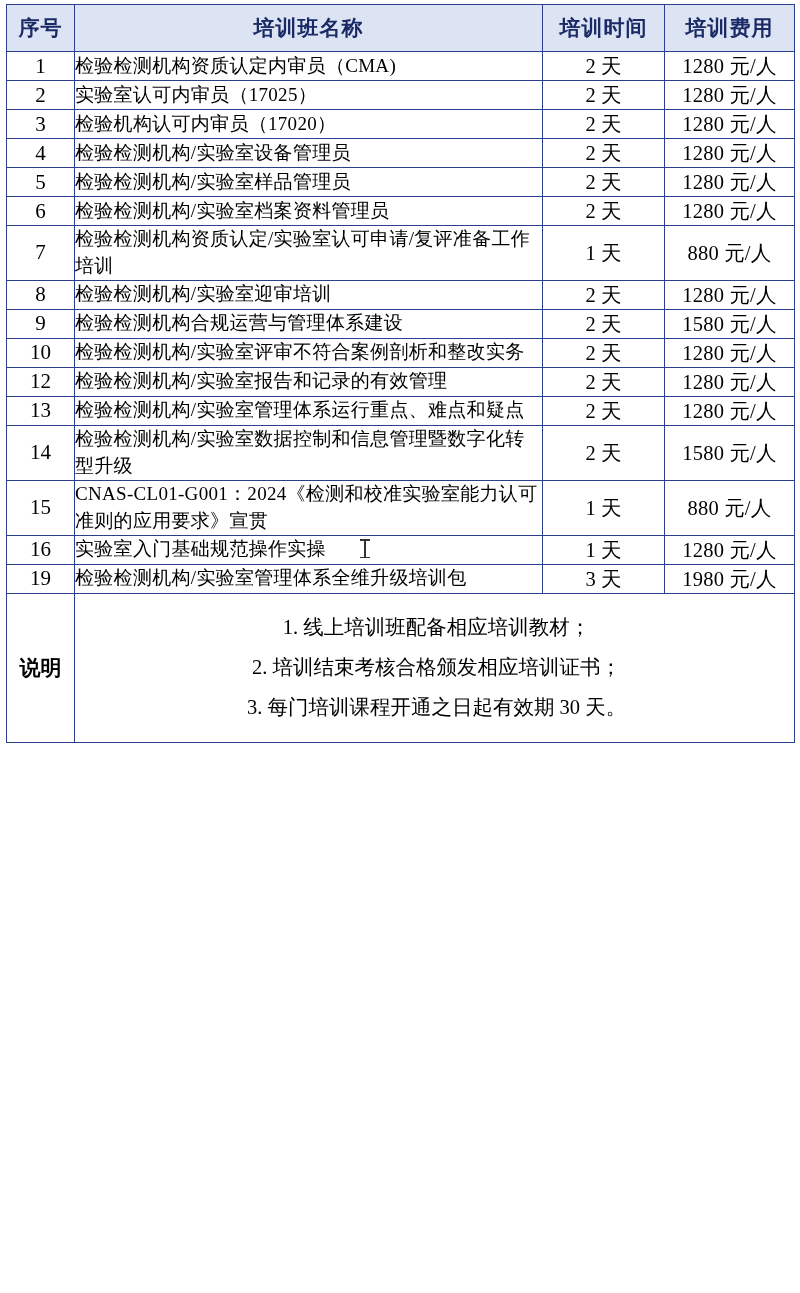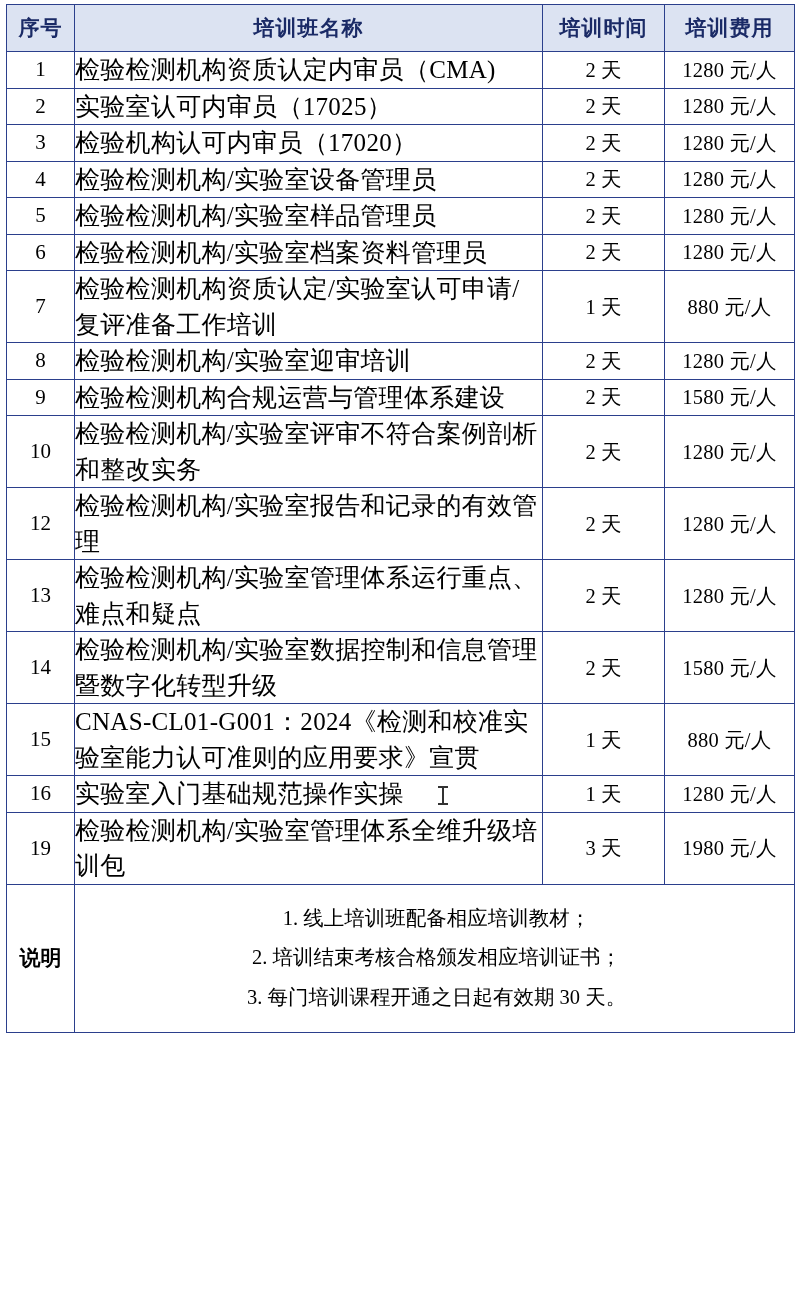--- a/index.html
+++ b/index.html
@@ -48,21 +48,21 @@
   }
   td.cell-no {
     text-align: center;
     font-size: 21px;
     font-family: "Liberation Serif", serif;
     color: #000;
     padding: 4px 0;
   }
   td.cell-name {
     text-align: left;
-    font-size: 25px;
+    font-size: 19px;
     line-height: 1.42;
     padding: 8px 10px 8px 12px;
     letter-spacing: 0.3px;
     margin-top: 30px;
   }
   td.cell-dur,
   td.cell-fee {
     text-align: center;
     font-size: 20.5px;
     padding: 6px 4px;

